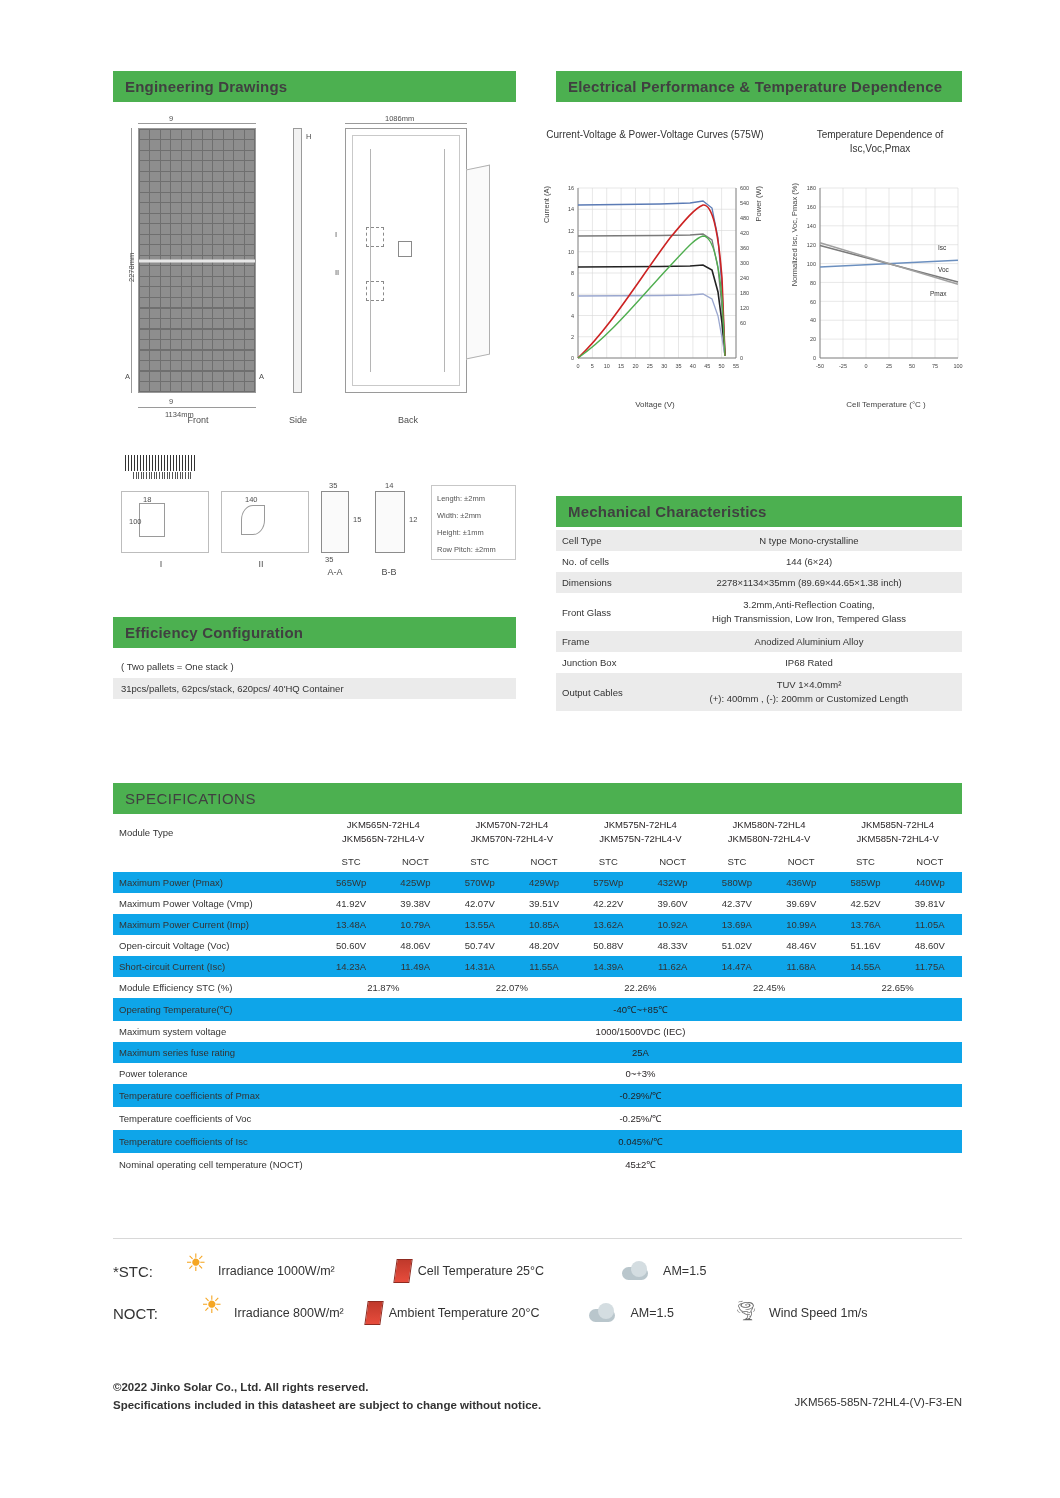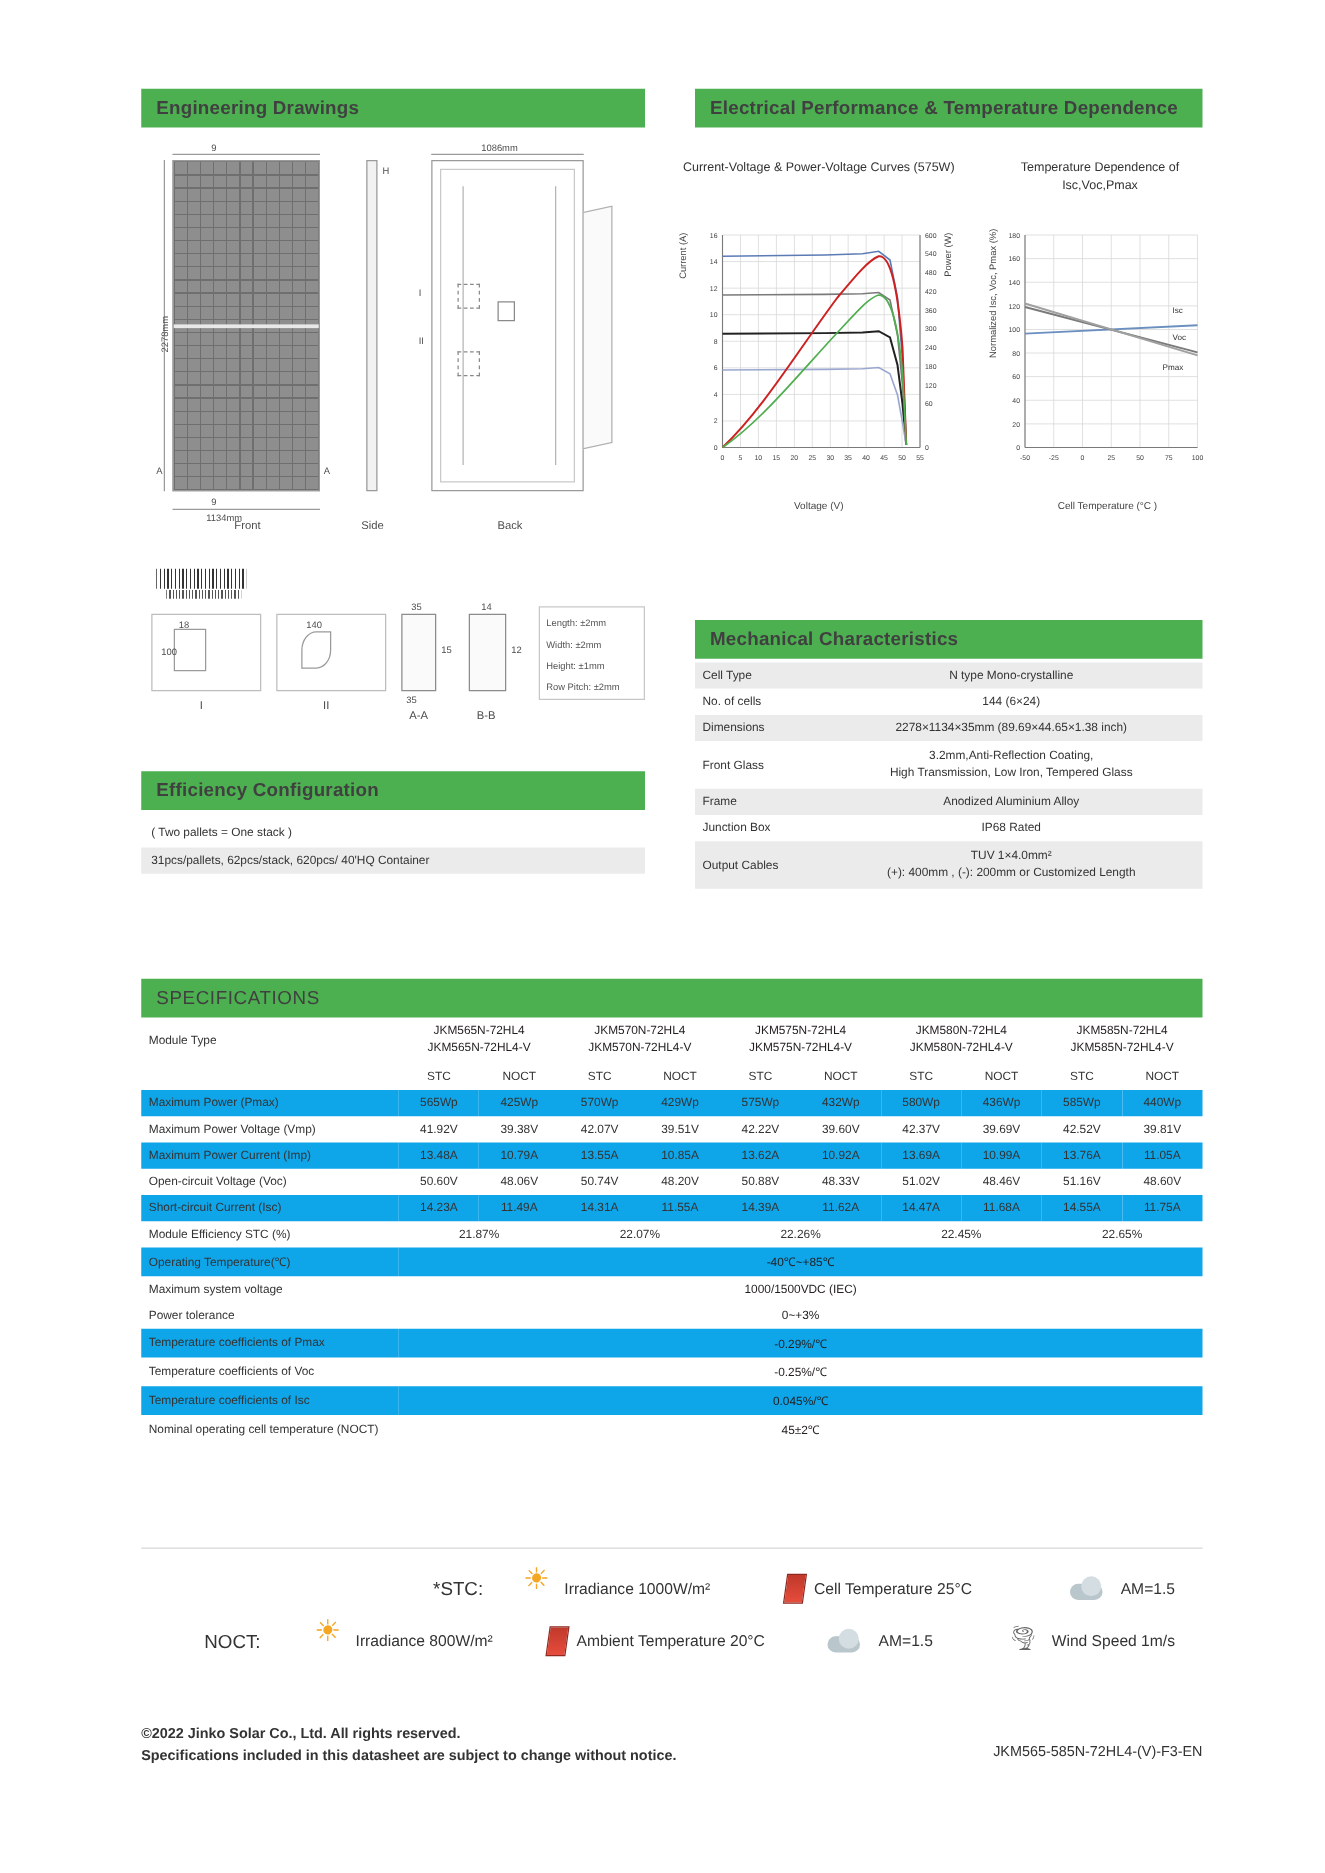--- a/index.html
+++ b/index.html
@@ -95,21 +95,21 @@
   .spec { position:absolute; left:113px; top:813px; width:849px; font-size:9.5px; }
   .spec td, .spec th { padding:5px 4px; font-weight:normal; }
   .spec tr.alt { background:#0ea5e9; }
   .spec td.lbl { width:205px; padding-left:6px; text-align:left; color:#333;}
   .spec td.c { text-align:center; color:#333; width:64px;}
   .spec td.modname { text-align:center; line-height:14px; }
   .spec td.span5 { text-align:center; }
 
   
   .notes { position:absolute; left:113px; top:1250px; width:849px; font-size:12.5px; color:#333;}
-  .notes .row { display:flex; align-items:center; height:42px;justify-content:flex-end; }
+  .notes .row { display:flex; align-items:center; height:42px; }
   .notes .item { display:flex; align-items:center; margin-right:22px; }
   .notes .lab { margin-left:7px; }
   .sunray { width:26px; height:26px; display:inline-block; position:relative;}
   .sunray:before{ content:"☀"; font-size:24px; color:#f5a623; position:absolute; left:0; top:-9px;}
   .cell-ic { width:16px; height:24px; background:linear-gradient(180deg,#c0392b,#e74c3c); border:1px solid #8f2a20; display:inline-block; transform:skewX(-8deg);}
   .cloud { width:34px; height:20px; position:relative; display:inline-block;}
   .cloud:before{content:""; position:absolute; left:0; top:6px; width:26px; height:13px; background:#b9c6cc; border-radius:8px;}
   .cloud:after{content:""; position:absolute; left:9px; top:0px; width:16px; height:16px; background:#d4dde1; border-radius:50%;}
   .wind { width:28px; height:24px; position:relative; display:inline-block;}
   .wind:before{content:"🌪"; font-size:19px; position:absolute; left:0; top:-2px; filter:grayscale(1); opacity:.75;}
@@ -503,20 +503,24 @@
     </tr>
 
     <tr class="alt">
       <td class="lbl">Operating Temperature(℃)</td>
       <td class="span5" colspan="10">-40℃~+85℃</td>
     </tr>
     <tr>
       <td class="lbl">Maximum system voltage</td>
       <td class="span5" colspan="10">1000/1500VDC (IEC)</td>
     </tr>
+    <tr class="alt">
+      <td class="lbl">Maximum series fuse rating</td>
+      <td class="span5" colspan="10">25A</td>
+    </tr>
     <tr>
       <td class="lbl">Power tolerance</td>
       <td class="span5" colspan="10">0~+3%</td>
     </tr>
     <tr class="alt">
       <td class="lbl">Temperature coefficients of Pmax</td>
       <td class="span5" colspan="10">-0.29%/℃</td>
     </tr>
     <tr>
       <td class="lbl">Temperature coefficients of Voc</td>
@@ -550,21 +554,21 @@
         <span class="cloud"></span>
         <span class="lab">AM=1.5</span>
       </div>
     </div>
     <div class="row">
       <div style="width:88px; font-size:15px;">NOCT:</div>
       <div class="item">
         <span class="sunray"></span>
         <span class="lab">Irradiance 800W/m²</span>
       </div>
-      <div class="item" style="margin-left:22px;">
+      <div class="item" style="">
         <span class="cell-ic"></span>
         <span class="lab">Ambient Temperature 20°C</span>
       </div>
       <div class="item" style="margin-left:28px;">
         <span class="cloud"></span>
         <span class="lab">AM=1.5</span>
       </div>
       <div class="item" style="margin-left:38px;">
         <span class="wind"></span>
         <span class="lab">Wind Speed 1m/s</span>

